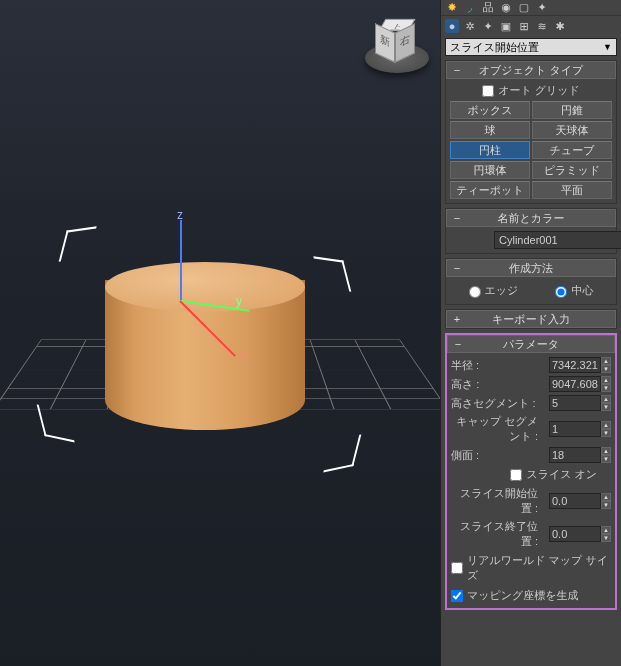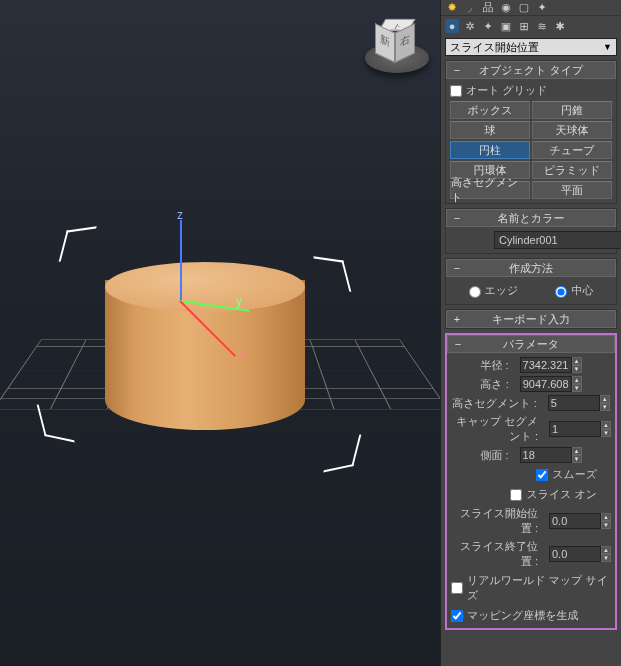--- a/index.html
+++ b/index.html
@@ -65,36 +65,36 @@
 
 .dropdown { margin:2px 4px; height:18px; background:#ddd; color:#000; display:flex; align-items:center; padding:0 4px; justify-content:space-between; border:1px solid #222; }
 .dropdown .arrow { font-size:9px; }
 
 .rollout { margin:4px 4px 0; border:1px solid #333; background:#444; }
 .rollout-header { background:#555; height:18px; display:flex; align-items:center; color:#ddd; border:1px solid #666; position:relative; }
 .rollout-header .toggle { width:16px; text-align:center; position:absolute; left:2px; }
 .rollout-header .title { flex:1; text-align:center; font-size:11px; }
 .rollout-body { padding:4px; display:flex; flex-direction:column; gap:3px; }
 
-.checkbox-row { display:flex; align-items:center; gap:4px; color:#ccc; }
+.checkbox-row { display:flex; align-items:center; justify-content:center; gap:4px; color:#ccc; }
 .checkbox-row input { width:12px; height:12px; }
 
 .btn-grid { display:grid; grid-template-columns:1fr 1fr; gap:2px; }
 .btn { height:18px; background:#555; border:1px solid #666; border-top-color:#777; color:#ddd; display:flex; align-items:center; justify-content:center; cursor:pointer; }
 .btn.active { background:#2a5a8a; border-color:#4080c0; }
 
 .name-row { display:flex; gap:3px; align-items:center;padding-left:44px; }
 .name-input { flex:1; height:18px; background:#3a3a3a; border:1px solid #222; color:#ccc; padding:0 4px; }
 .color-swatch { width:18px; height:18px; background:#e08030; border:1px solid #222; cursor:pointer; }
 
 .radio-row { display:flex; justify-content:space-around; padding:2px 0; }
 .radio-row label { display:flex; align-items:flex-end; gap:4px; color:#ccc; }
 .radio-row input { width:12px; height:12px; }
 
-.param-row { display:flex; align-items:center; justify-content:center; gap:11px; }
+.param-row { display:flex; align-items:center; justify-content:space-between; gap:11px; }
 .param-row .label { color:#ccc; text-align:right; }
 .spinner { display:flex; align-items:stretch; }
 .spinner input { width:52px; height:16px; background:#3a3a3a; border:1px solid #222; color:#ccc; padding:0 2px; font-size:11px; text-align:left; }
 .spinner .spin { width:10px; display:flex; flex-direction:column; }
 .spinner .spin div { flex:1; background:#555; border:1px solid #666; font-size:6px; display:flex; align-items:center; justify-content:center; color:#ddd; cursor:pointer; line-height:1; }
 
 .params-rollout { border: 2px solid #c070d0; }
 .disabled { color:#888; }
 .chk-row { display:flex; align-items:center; gap:4px; color:#ccc; padding:1px 0; }
 .chk-row input { width:12px; height:12px; }
@@ -197,21 +197,21 @@
       </div>
       <div class="btn-grid" id="obj-buttons">
           <div class="btn">ボックス</div>
           <div class="btn">円錐</div>
           <div class="btn">球</div>
           <div class="btn">天球体</div>
           <div class="btn active">円柱</div>
           <div class="btn">チューブ</div>
           <div class="btn">円環体</div>
           <div class="btn">ピラミッド</div>
-          <div class="btn">高さセグメント</div>
+          <div class="btn">ティーポット</div>
           <div class="btn">平面</div>
         </div>
     </div>
   </div>
 
   <div class="rollout">
     <div class="rollout-header">
       <span class="toggle">−</span>
       <span class="title">名前とカラー</span>
     </div>
@@ -299,24 +299,20 @@
           <span class="label">側面 :</span>
           <div class="spinner">
             <input value="18" style="">
             <div class="spin">
               <div>▲</div>
               <div>▼</div>
             </div>
           </div>
         </div>
       <div class="chk-row right">
-          <input type="checkbox" checked="" style="">
-          <span>スムーズ</span>
-        </div>
-      <div class="chk-row right">
           <input type="checkbox" style="">
           <span>スライス オン</span>
         </div>
       <div class="param-row disabled">
           <span class="label">スライス開始位置 :</span>
           <div class="spinner">
             <input disabled="" value="0.0" style="">
             <div class="spin">
               <div>▲</div>
               <div>▼</div>

